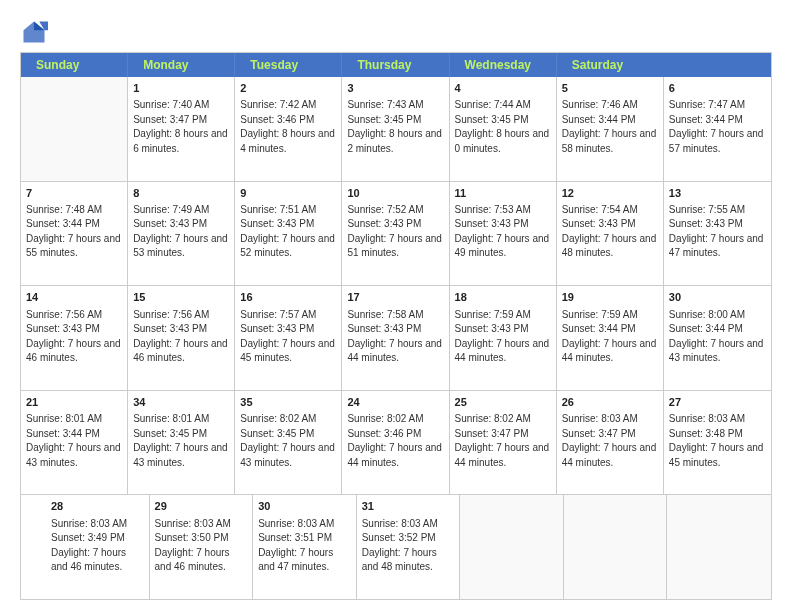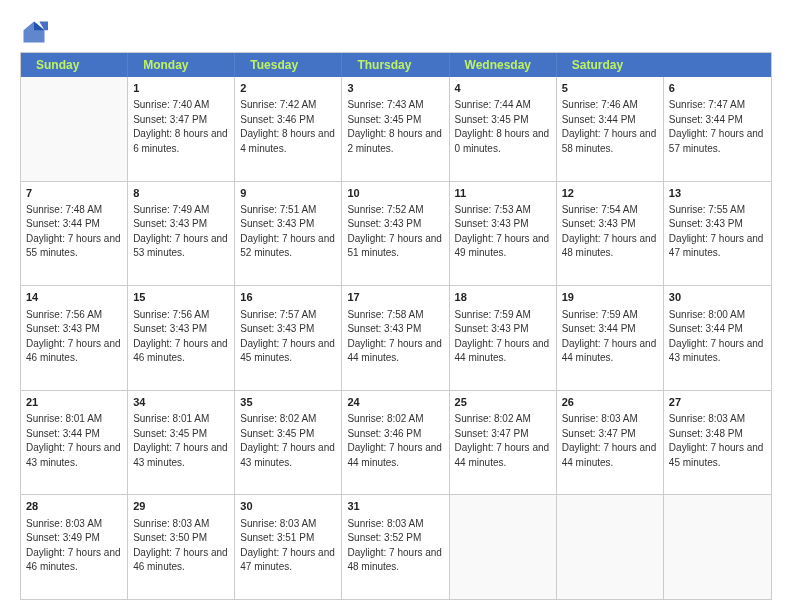--- a/index.html
+++ b/index.html
@@ -77,21 +77,21 @@
       flex: 1;
       display: flex;
       flex-direction: column;
     }
     .cal-row {
       display: grid;
       grid-template-columns: repeat(7, 1fr);
       flex: 1;
       border-bottom: 1px solid #ccc;
     }
-    .cal-row:last-child { border-bottom: none; }
+    .cal-row:last-child { border-bottom: none; margin-left: 25px; }
     .cal-cell {
       border-right: 1px solid #ccc;
       padding: 4px 5px;
       font-size: 9.5px;
       color: #333;
       line-height: 1.4;
       vertical-align: top;
       background: #fff;
     }
     .cal-cell:last-child { border-right: none; }

